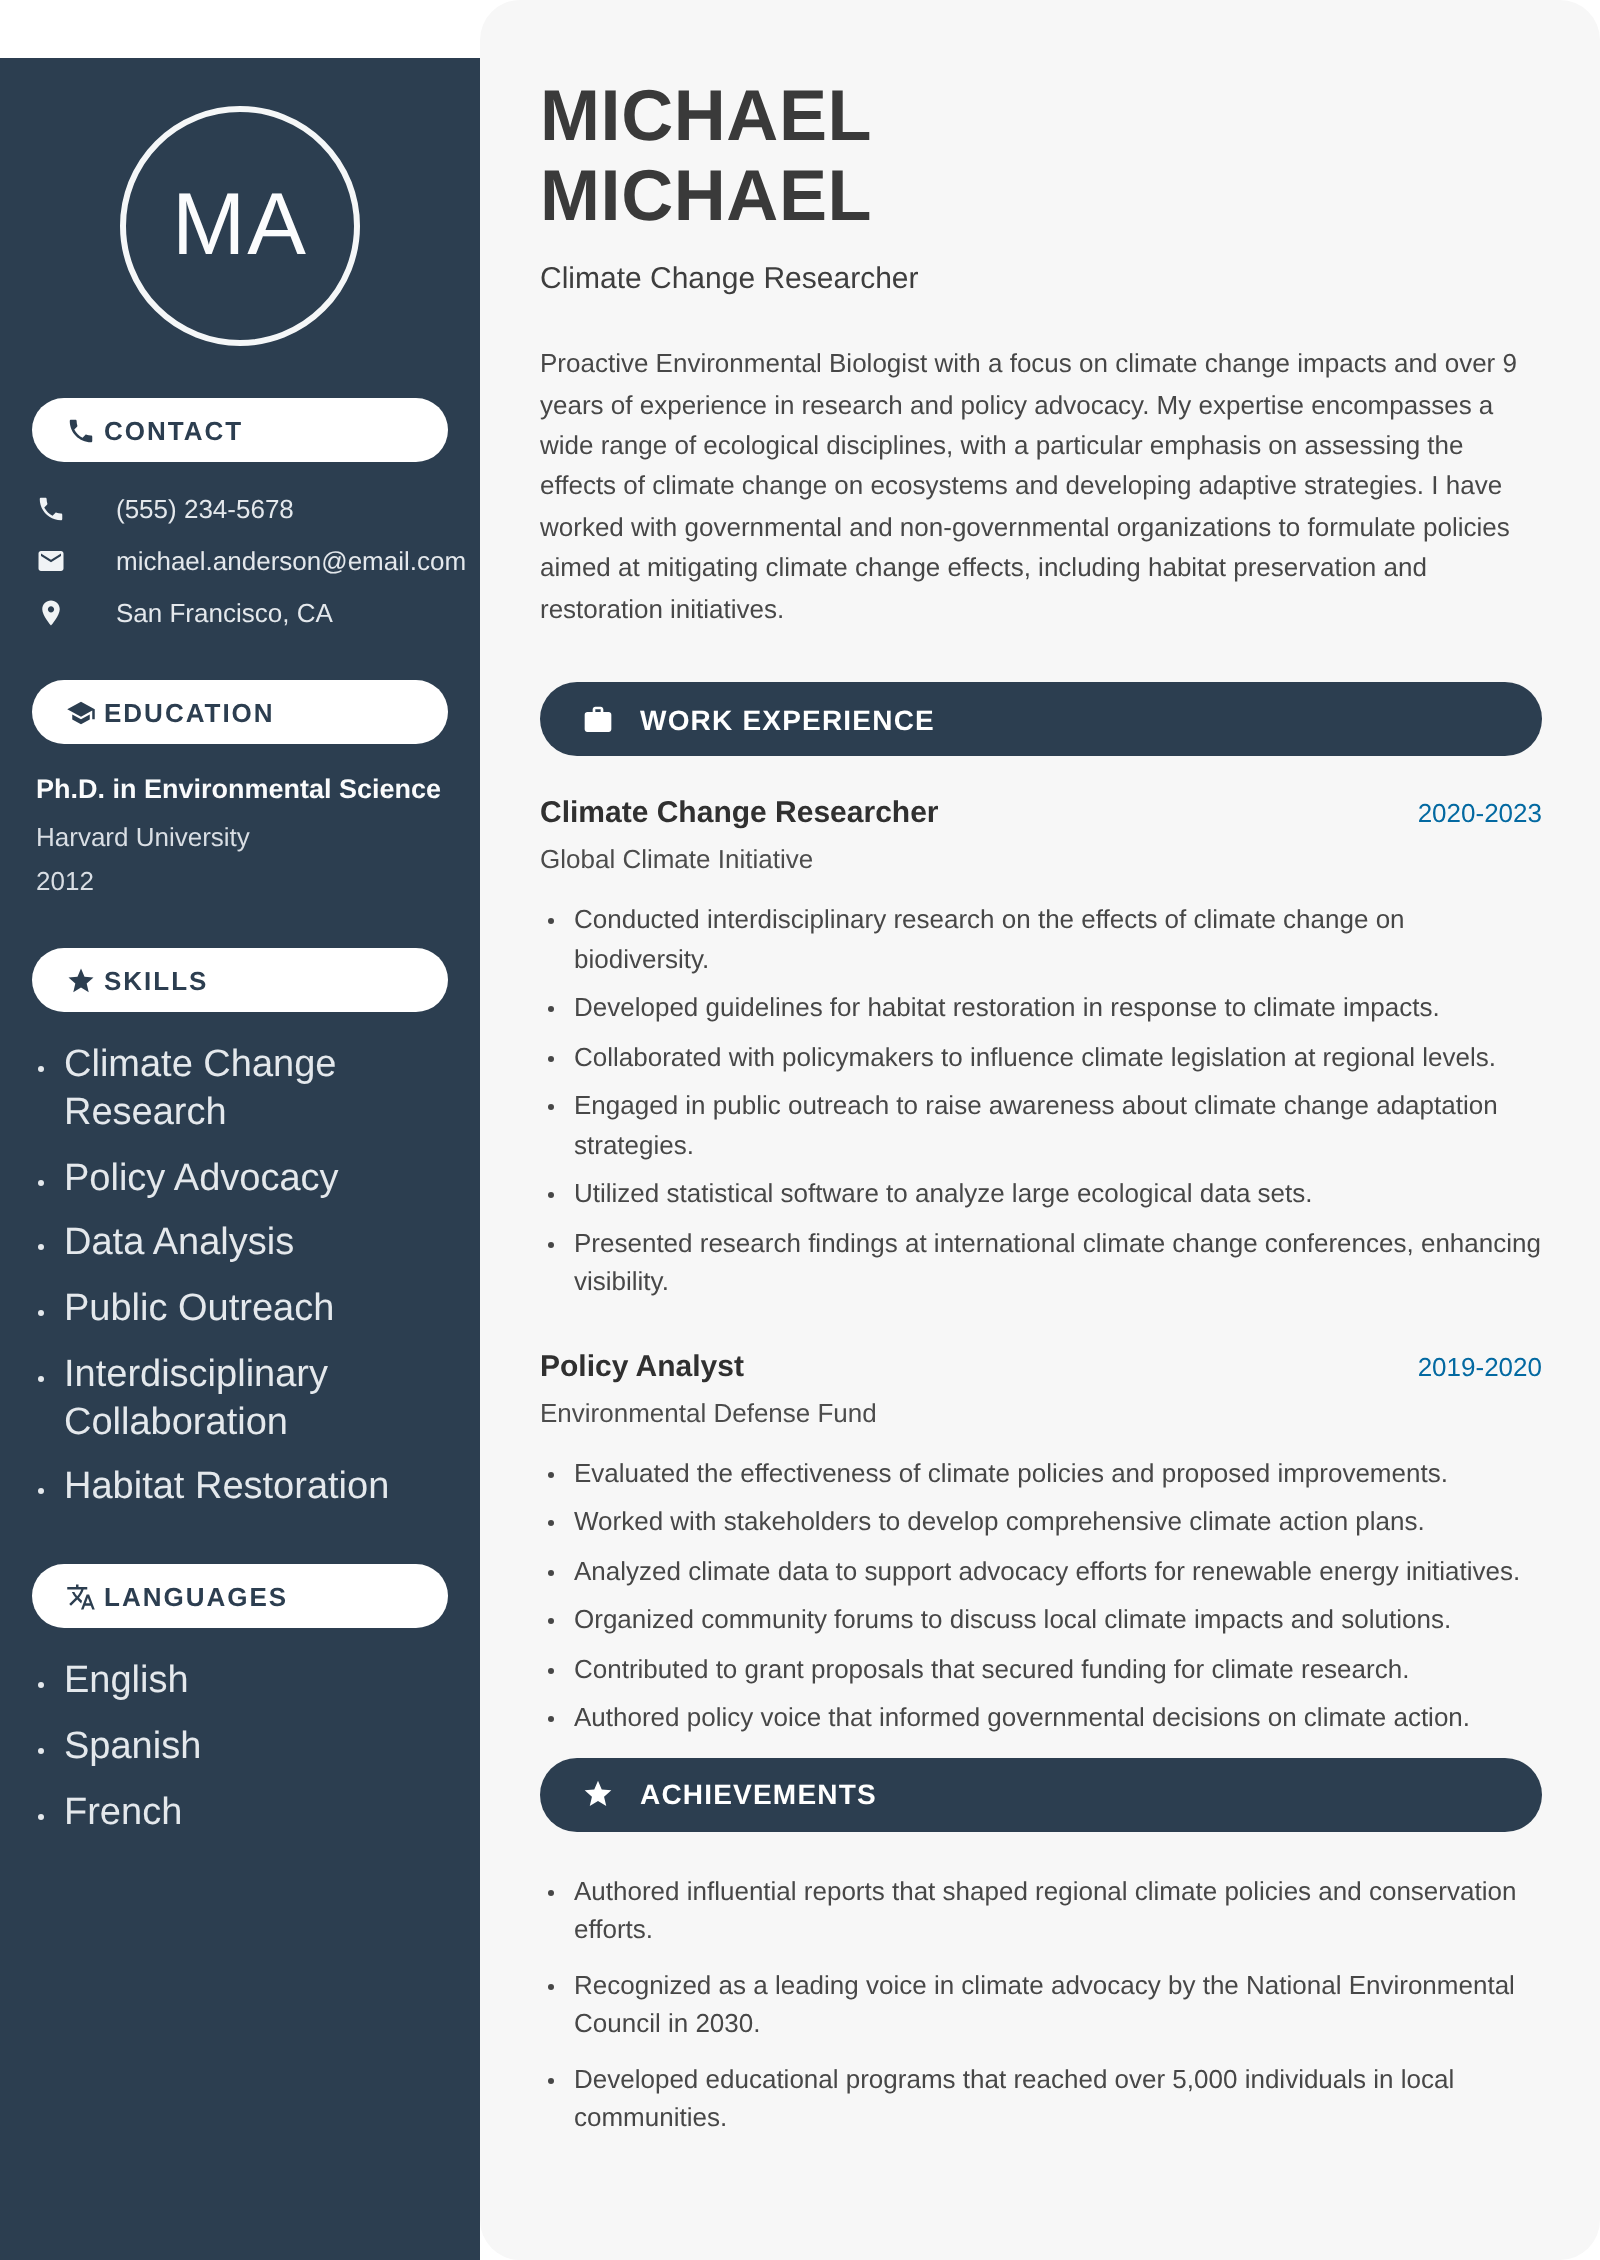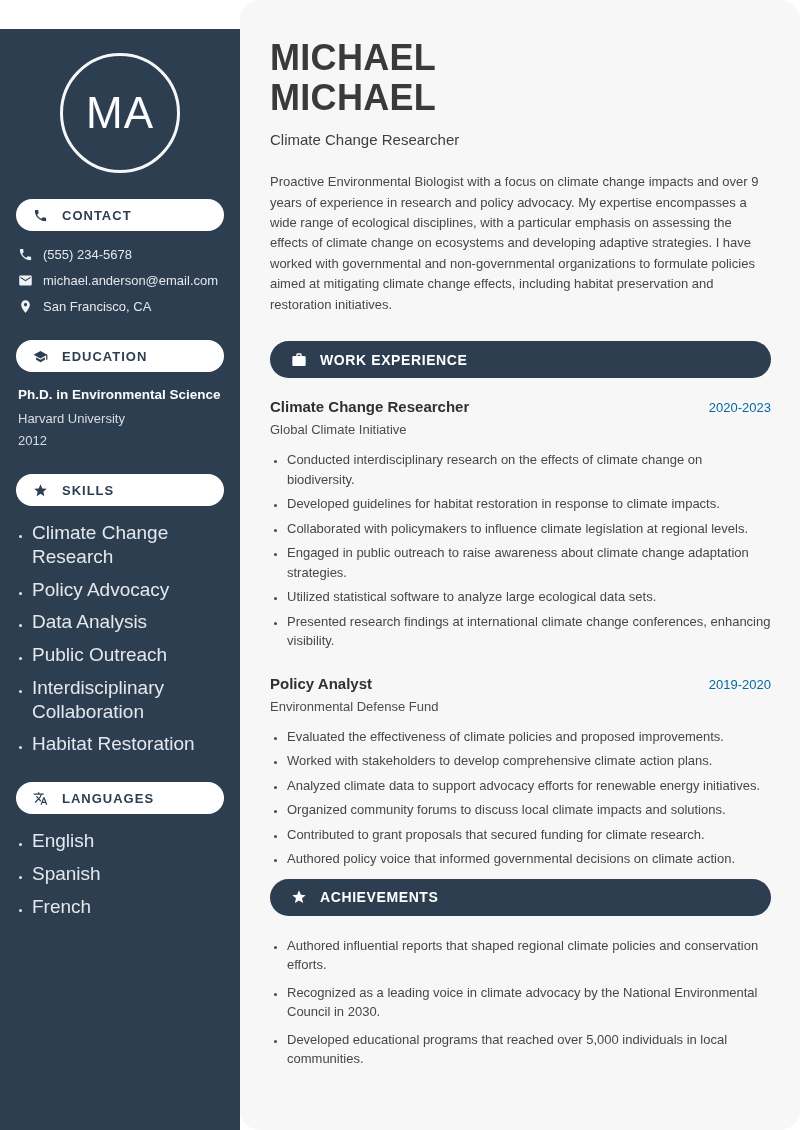--- a/index.html
+++ b/index.html
@@ -50,35 +50,35 @@
     color: #fbfcfd;
   }
   .side-section { margin-top: 26px; }
   .side-pill {
     background: #fff;
     color: var(--pill-text);
     height: 32px;
     border-radius: 16px;
     display: flex;
     align-items: center;
-    gap: 14px;
+    gap: 4px;
     padding: 0 16px 0 17px;
   }
   .side-pill-icon { width: 15px; height: 15px; flex-shrink: 0; }
   .side-pill-icon svg { width: 100%; height: 100%; display: block; }
   .side-pill-label {
     font-size: 13px;
     font-weight: 700;
     letter-spacing: 1px;
   }
   .contact-list { margin-top: 16px; padding: 0 2px; }
   .contact-row {
     display: flex;
     align-items: flex-start;
-    gap: 10px;
+    gap: 25px;
     margin-bottom: 11px;
   }
   .contact-icon { width: 15px; height: 15px; flex-shrink: 0; color: #f0f3f5; }
   .contact-icon svg { width: 100%; height: 100%; display: block; }
   .contact-text { font-size: 13px; color: var(--side-text); }
   .edu { margin-top: 15px; padding: 0 2px; }
   .edu-degree {
     font-size: 13.5px;
     font-weight: 700;
     color: #fafbfc;

